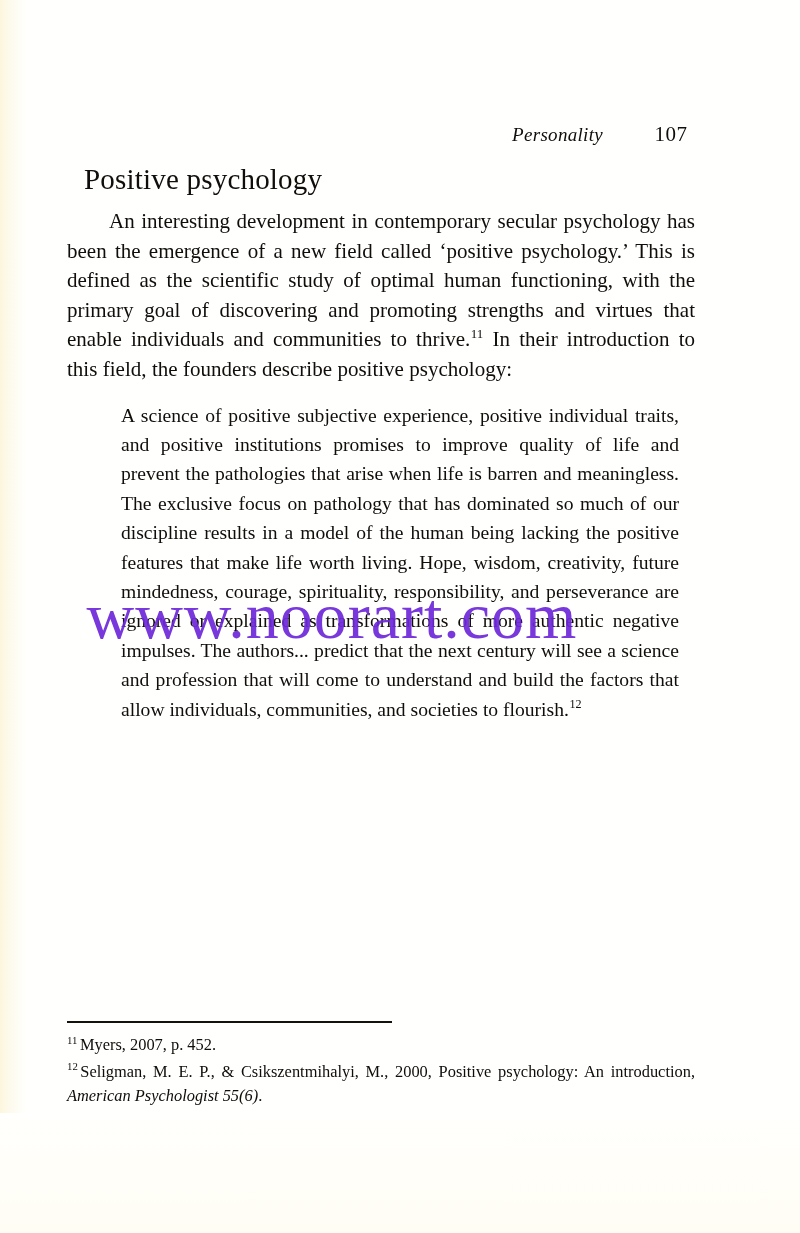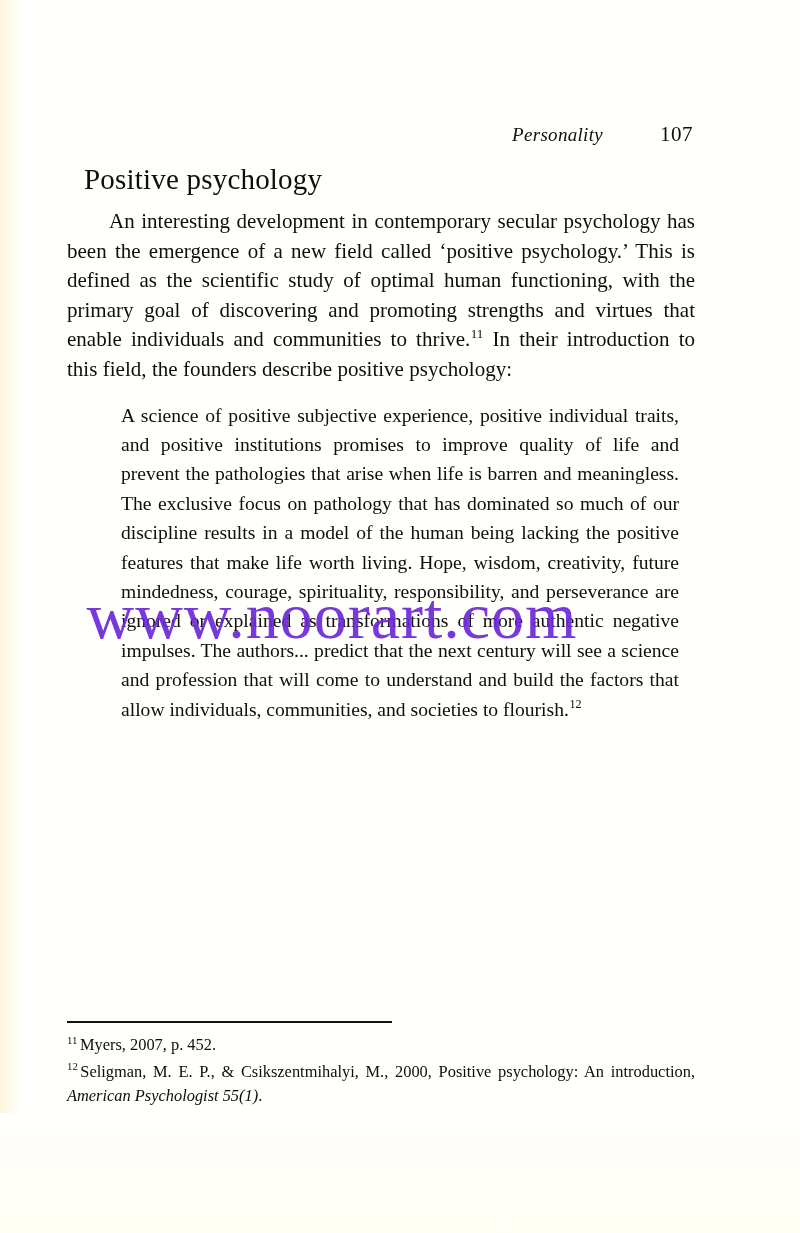--- a/index.html
+++ b/index.html
@@ -49,21 +49,21 @@
   }
   .running-head .rh-title {
     font-style: italic;
     font-size: 19px;
     letter-spacing: 0.3px;
   }
   .running-head .rh-folio {
     font-size: 21px;
     margin-left: 46px;
     min-width: 44px;
-    text-align: right;
+    text-align: center;
     letter-spacing: 0.5px;
   }
 
   
   .section-heading {
     position: absolute;
     left: 67px;
     top: 146px;
     font-size: 29px;
     font-weight: normal;
@@ -185,16 +185,16 @@
 
   </div>
 
   <div class="watermark">www.noorart.com</div>
 
   <div class="footnotes">
     <hr class="footnote-rule">
 
     <p class="footnote"><sup>11</sup><span>Myers, 2007, p. 452.</span></p>
 
-    <p class="footnote"><sup>12</sup><span>Seligman, M. E. P., &amp; Csikszentmihalyi, M., 2000, Positive psychology: An introduction, </span><span class="ital">American Psychologist 55(1)</span><span>.</span></p>
+    <p class="footnote"><sup>12</sup><span>Seligman, M. E. P., &amp; Csikszentmihalyi, M., 2000, Positive psychology: An introduction, </span><span class="ital">American Psychologist 55(6)</span><span>.</span></p>
   </div>
 
 </div>
 
 </body></html>

